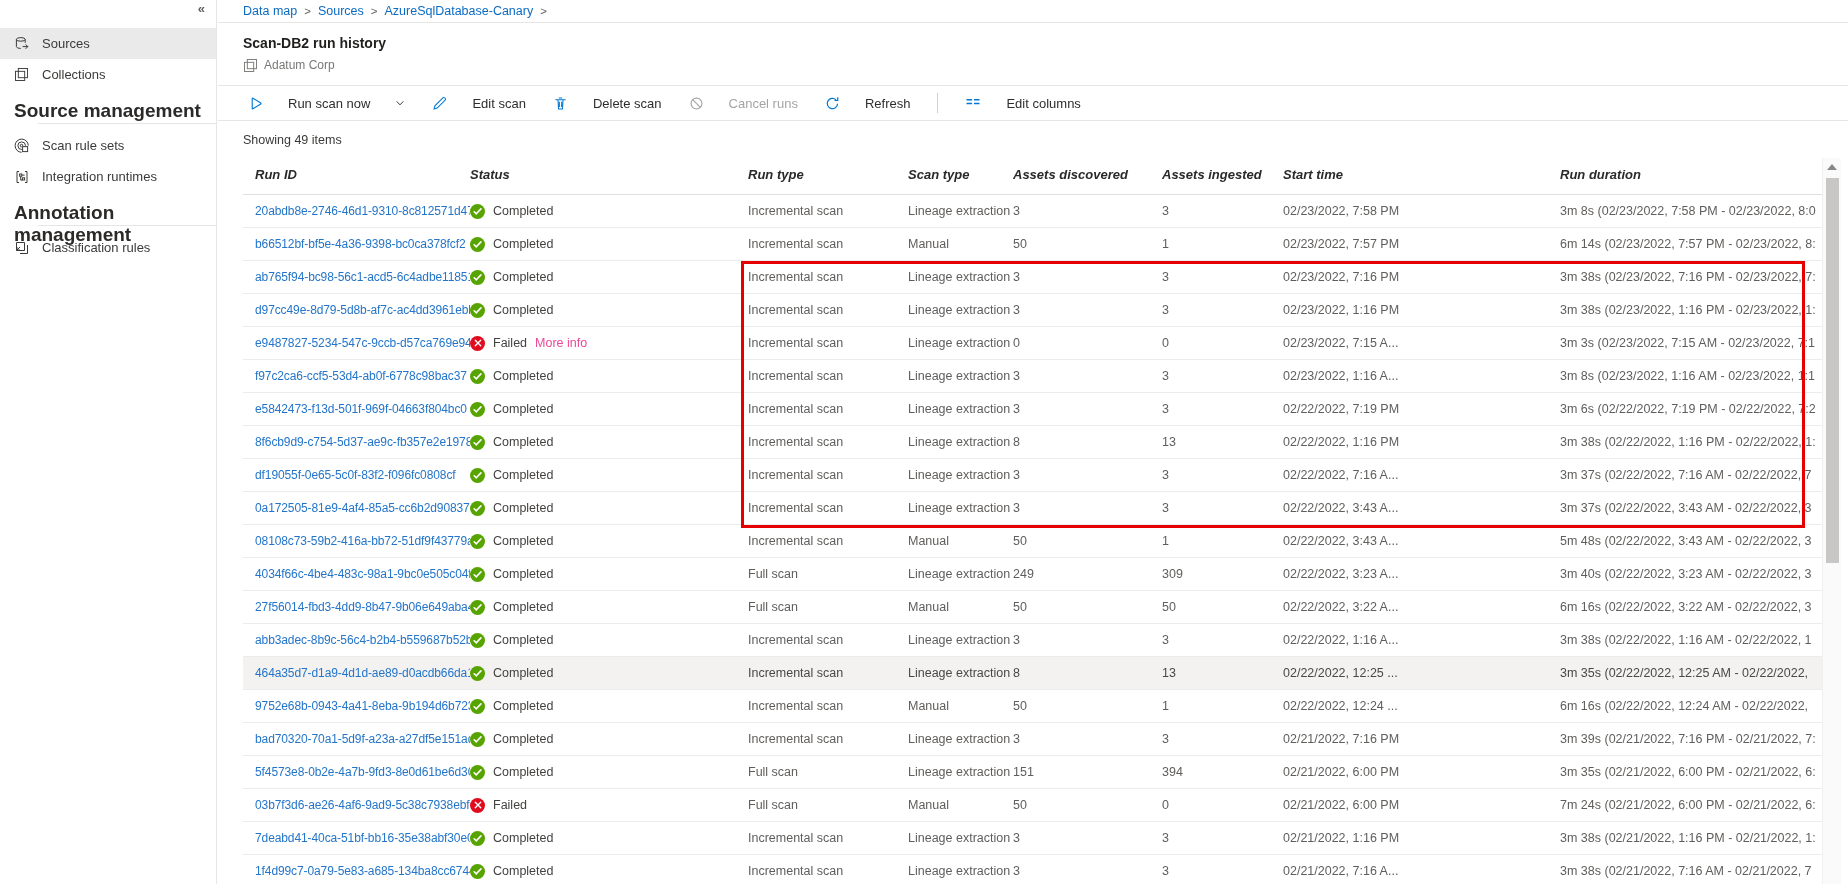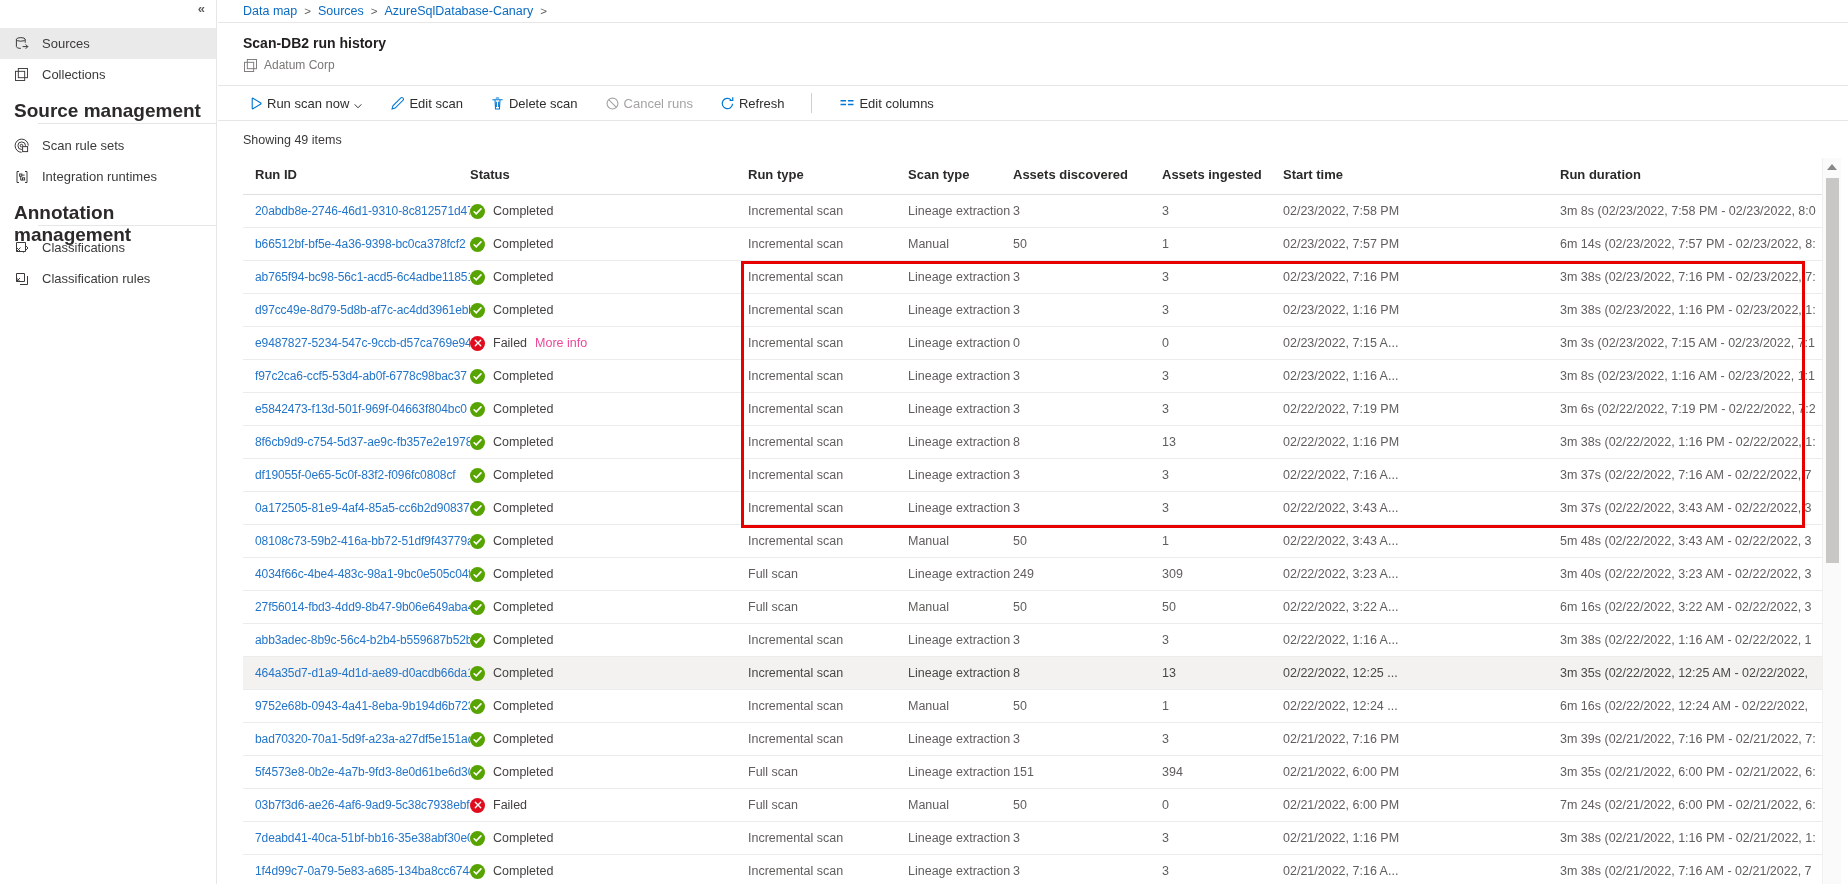--- a/index.html
+++ b/index.html
@@ -30,34 +30,34 @@
 
   .page-head { padding: 9px 0 0 25px; }
   .page-title { font-size: 14px; font-weight: 700; color: #201f1e; line-height: 22px; }
   .collection-row { margin-top: 3px; display: flex; align-items: center; gap: 6px;
     font-size: 12px; color: #7a7876; height: 16px; }
   .collection-row .ic { display: flex; }
 
   .toolbar { margin-top: 12px; height: 36px; border-top: 1px solid #e8e6e4;
     border-bottom: 1px solid #e8e6e4; display: flex; align-items: center;
     padding-left: 30px; gap: 27px; font-size: 13px; }
-  .tb-btn { display: flex; align-items: flex-end; gap: 4px; color: #2f2e2d; cursor: pointer;
+  .tb-btn { display: flex; align-items: center; gap: 25px; color: #2f2e2d; cursor: pointer;
     background: none; border: none; font: inherit; }
   .tb-btn.disabled { color: #a6a4a2; cursor: default; }
   .tb-btn .ic { display: flex; align-items: center; }
   .tb-divider { width: 1px; height: 20px; background: #d2d0ce; }
 
   .showing { margin: 12px 0 0 25px; font-size: 12.5px; color: #3b3a39; height: 15px; }
 
   .grid { margin-left: 25px; width: 1579px; }
   .grid-row { display: grid;
     grid-template-columns: 215px 278px 160px 105px 149px 121px 277px 262px;
     padding-left: 12px; align-items: center; }
   .grid-head { height: 40px; margin-top: 7px; border-bottom: 1px solid #e1dfdd;
-    font-size: 13px; font-weight: 700; color: #2b2a29; }
+    font-size: 13px; font-weight: 700; color: #2b2a29; font-style: italic; }
   .grid-data-row { height: 33px; border-bottom: 1px solid #ececec; font-size: 12.5px;
     color: #605e5c; }
   .grid-data-row.hl { background: #f3f2f1; color: #4a4846; }
   .cell { overflow: hidden; white-space: nowrap; padding-right: 10px; }
   .runid { color: #2475c9; font-size: 12px; cursor: pointer; letter-spacing: -0.1px; }
   .status-cell { display: flex; align-items: flex-start; gap: 8px; color: #444240; }
   .badge { width: 15px; height: 15px; border-radius: 50%; flex: none; display: flex;
     align-items: center; justify-content: center; }
   .more-info { color: #ec4899; cursor: pointer; }
 
@@ -122,30 +122,20 @@
             <path d="M7.8 6.1h2.8M6.7 7.2v3.9h1.7"></path>
           </svg>
         </span>
         <span>Integration runtimes</span>
       </div>
       <div class="side-section">Annotation management</div>
       <div class="side-divider"></div>
       <div class="side-item">
         <span class="ic">
           <svg width="16" height="16" viewBox="0 0 16 16" fill="none" stroke="currentColor">
-            <path d="M2.5 2.5h9v9h-9z"></path>
-            <path d="M2.5 11.5l4-4M6.5 11.5l-4-4"></path>
-            <path d="M11.5 5.5L14 8l-4.5 4.5"></path>
-          </svg>
-        </span>
-        <span>Classifications</span>
-      </div>
-      <div class="side-item">
-        <span class="ic">
-          <svg width="16" height="16" viewBox="0 0 16 16" fill="none" stroke="currentColor">
             <path d="M2.5 2.5h8v8h-8z"></path>
             <path d="M2.5 10.5l3.5-3.5M6 10.5L2.5 7"></path>
             <path d="M13.5 5v8.5H6"></path>
           </svg>
         </span>
         <span>Classification rules</span>
       </div>
     </nav>
 </aside>
 

